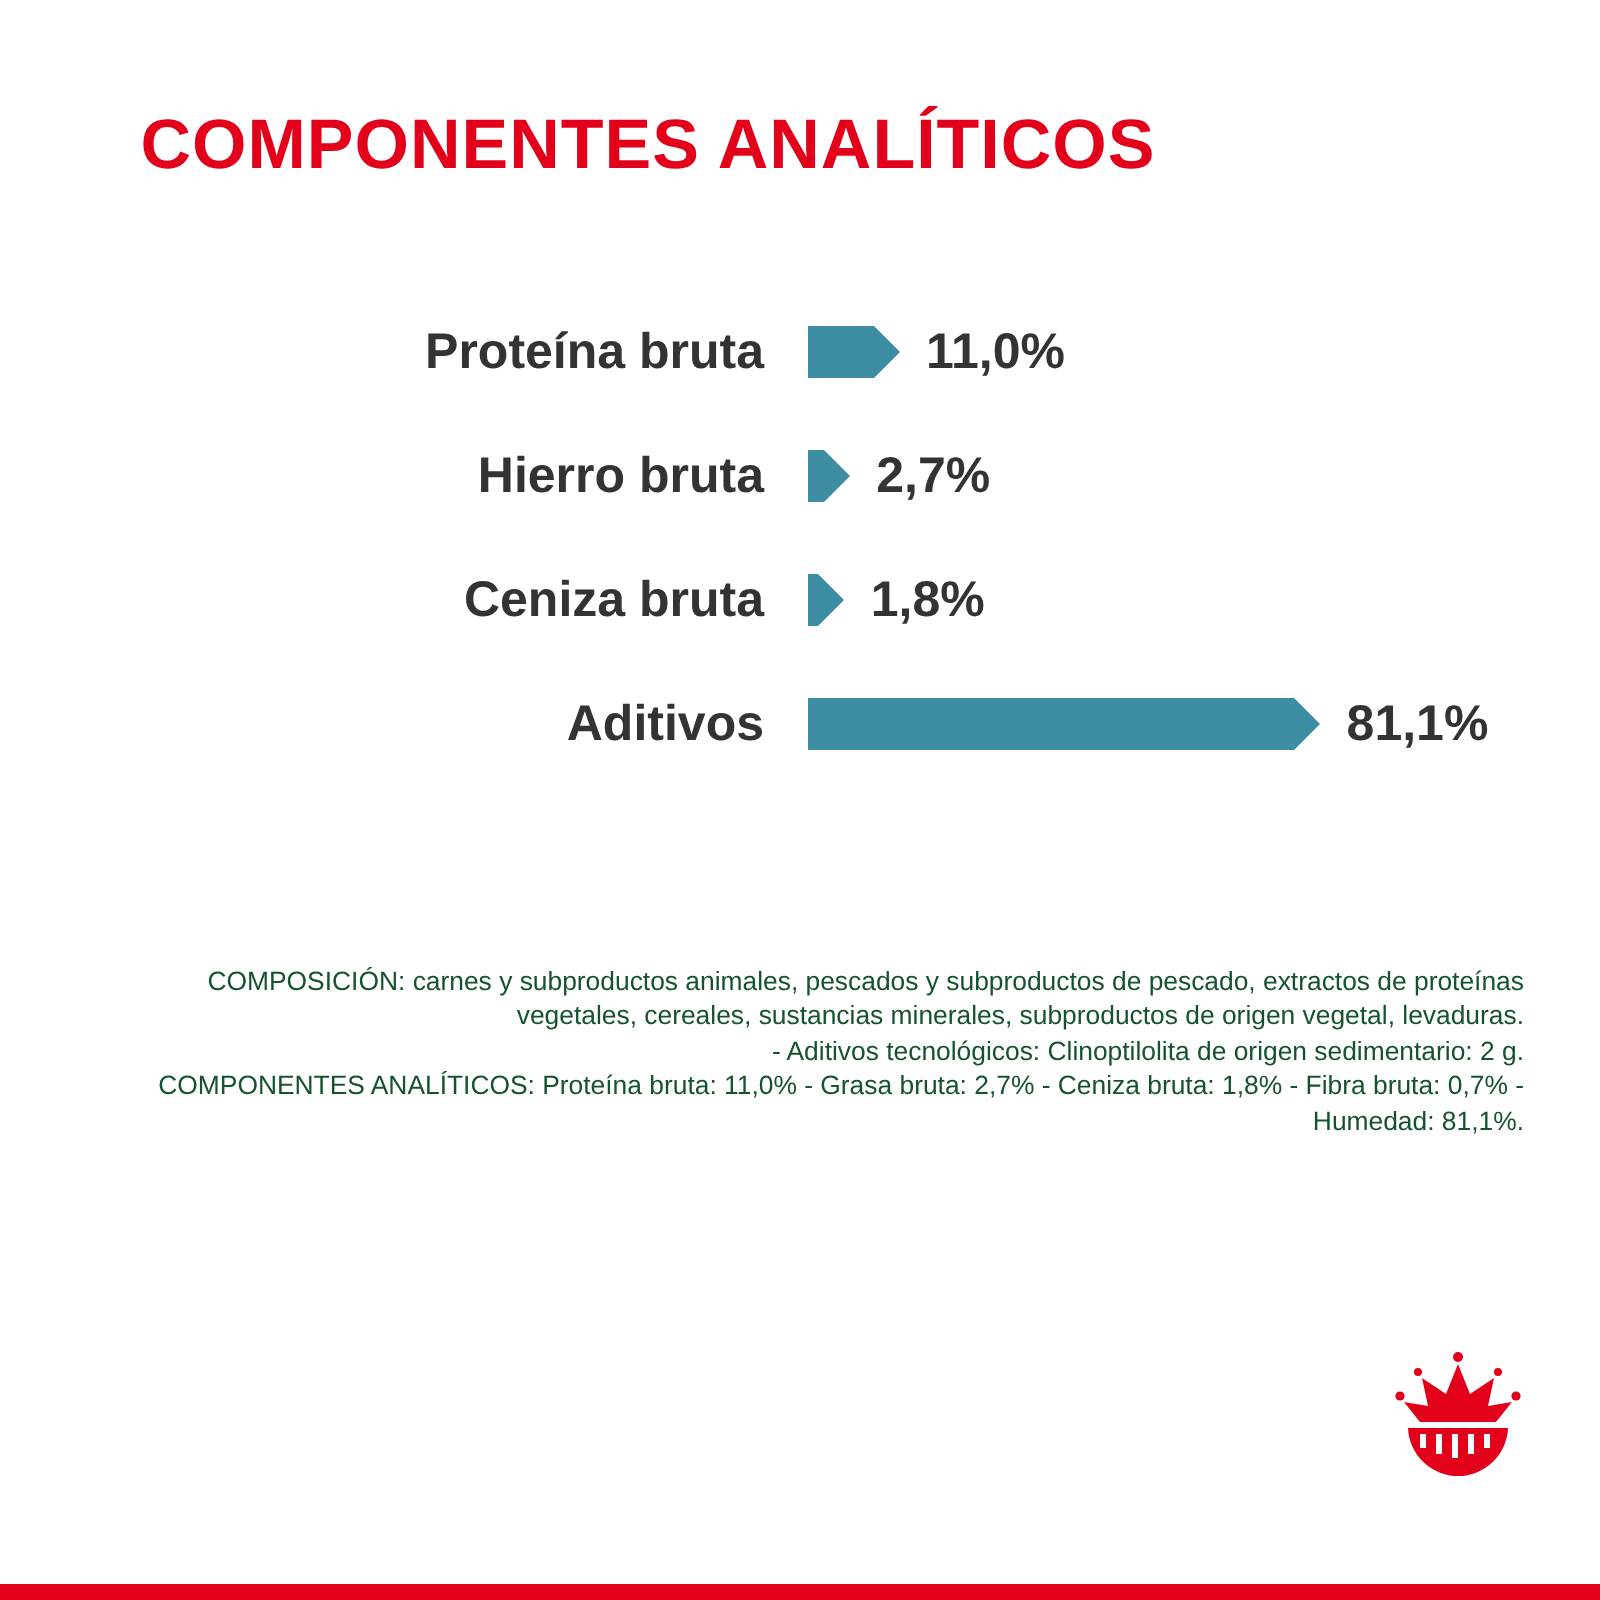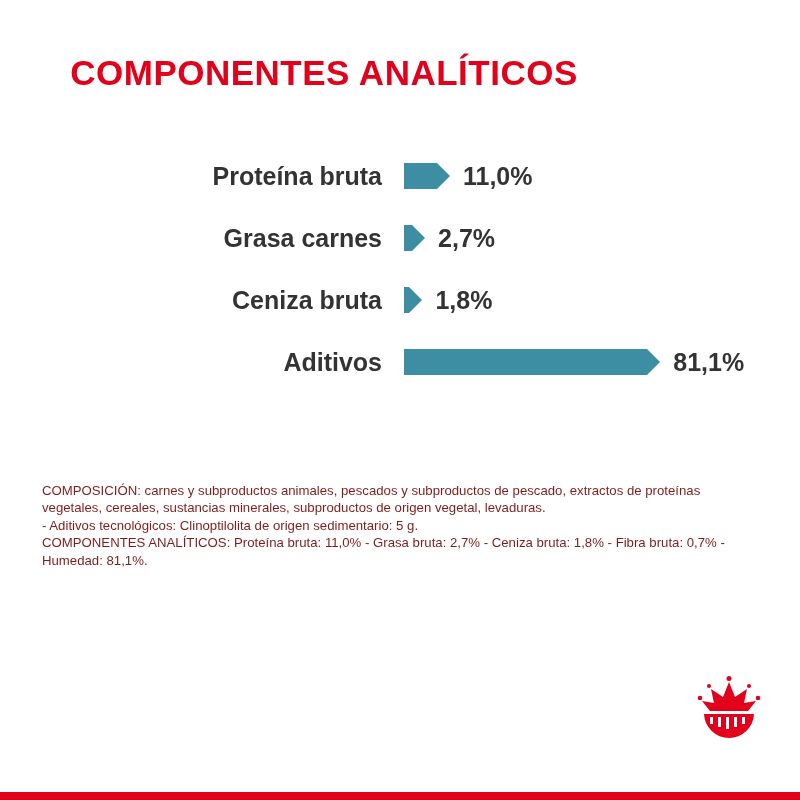--- a/index.html
+++ b/index.html
@@ -90,21 +90,22 @@
   }
 
   
   .composition {
     position: absolute;
     top: 482px;
     left: 42px;
     width: 720px;
     font-size: 13.2px;
     line-height: 1.30;
-    color: #7f1d1d;
+    color: #14532d;
+    text-align: right;
   }
   .composition p {
     margin: 0 0 0.5px 0;
   }
   .composition .label {
     
   }
 
   
   .logo {
@@ -136,21 +137,21 @@
 
     <div class="row">
       <div class="row-label">Proteína bruta</div>
       <div class="bar-wrap">
         <div class="bar" style="width: 33px; background: rgb(62, 142, 163); --c: #3e8ea3;"></div>
         <div class="bar-value">11,0%</div>
       </div>
     </div>
 
     <div class="row">
-      <div class="row-label">Grasa carnes</div>
+      <div class="row-label">Hierro bruta</div>
       <div class="bar-wrap">
         <div class="bar" style="width: 8.1px; background: rgb(62, 142, 163); --c: #3e8ea3;"></div>
         <div class="bar-value">2,7%</div>
       </div>
     </div>
 
     <div class="row">
       <div class="row-label">Ceniza bruta</div>
       <div class="bar-wrap">
         <div class="bar" style="width: 5.4px; background: rgb(62, 142, 163); --c: #3e8ea3;"></div>
@@ -163,21 +164,21 @@
       <div class="bar-wrap">
         <div class="bar" style="width: 243.3px; background: rgb(62, 142, 163); --c: #3e8ea3;"></div>
         <div class="bar-value">81,1%</div>
       </div>
     </div>
 
   </div>
 
   <div class="composition">
     <p><span class="label">COMPOSICIÓN:</span><span> carnes y subproductos animales, pescados y subproductos de pescado, extractos de proteínas vegetales, cereales, sustancias minerales, subproductos de origen vegetal, levaduras.</span></p>
-    <p>- Aditivos tecnológicos: Clinoptilolita de origen sedimentario: 5 g.</p>
+    <p>- Aditivos tecnológicos: Clinoptilolita de origen sedimentario: 2 g.</p>
     <p>COMPONENTES ANALÍTICOS: Proteína bruta: 11,0% - Grasa bruta: 2,7% - Ceniza bruta: 1,8% - Fibra bruta: 0,7% - Humedad: 81,1%.</p>
   </div>
 
   <div class="logo">
     <svg viewBox="0 0 70 66" width="70" height="66" aria-hidden="true">
       <g fill="#e2001a">
         <path d="M35 6 L41 21 L53 13 L50 27 L62 25 L54 35 L35 35 L16 35 L8 25 L20 27 L17 13 L29 21 Z"></path>
         <path d="M10 38 h50 a25 25 0 0 1 -25 24 a25 25 0 0 1 -25 -24 z"></path>
         <circle cx="35" cy="2.5" r="2.5"></circle>
         <circle cx="6" cy="22" r="2.3"></circle>

